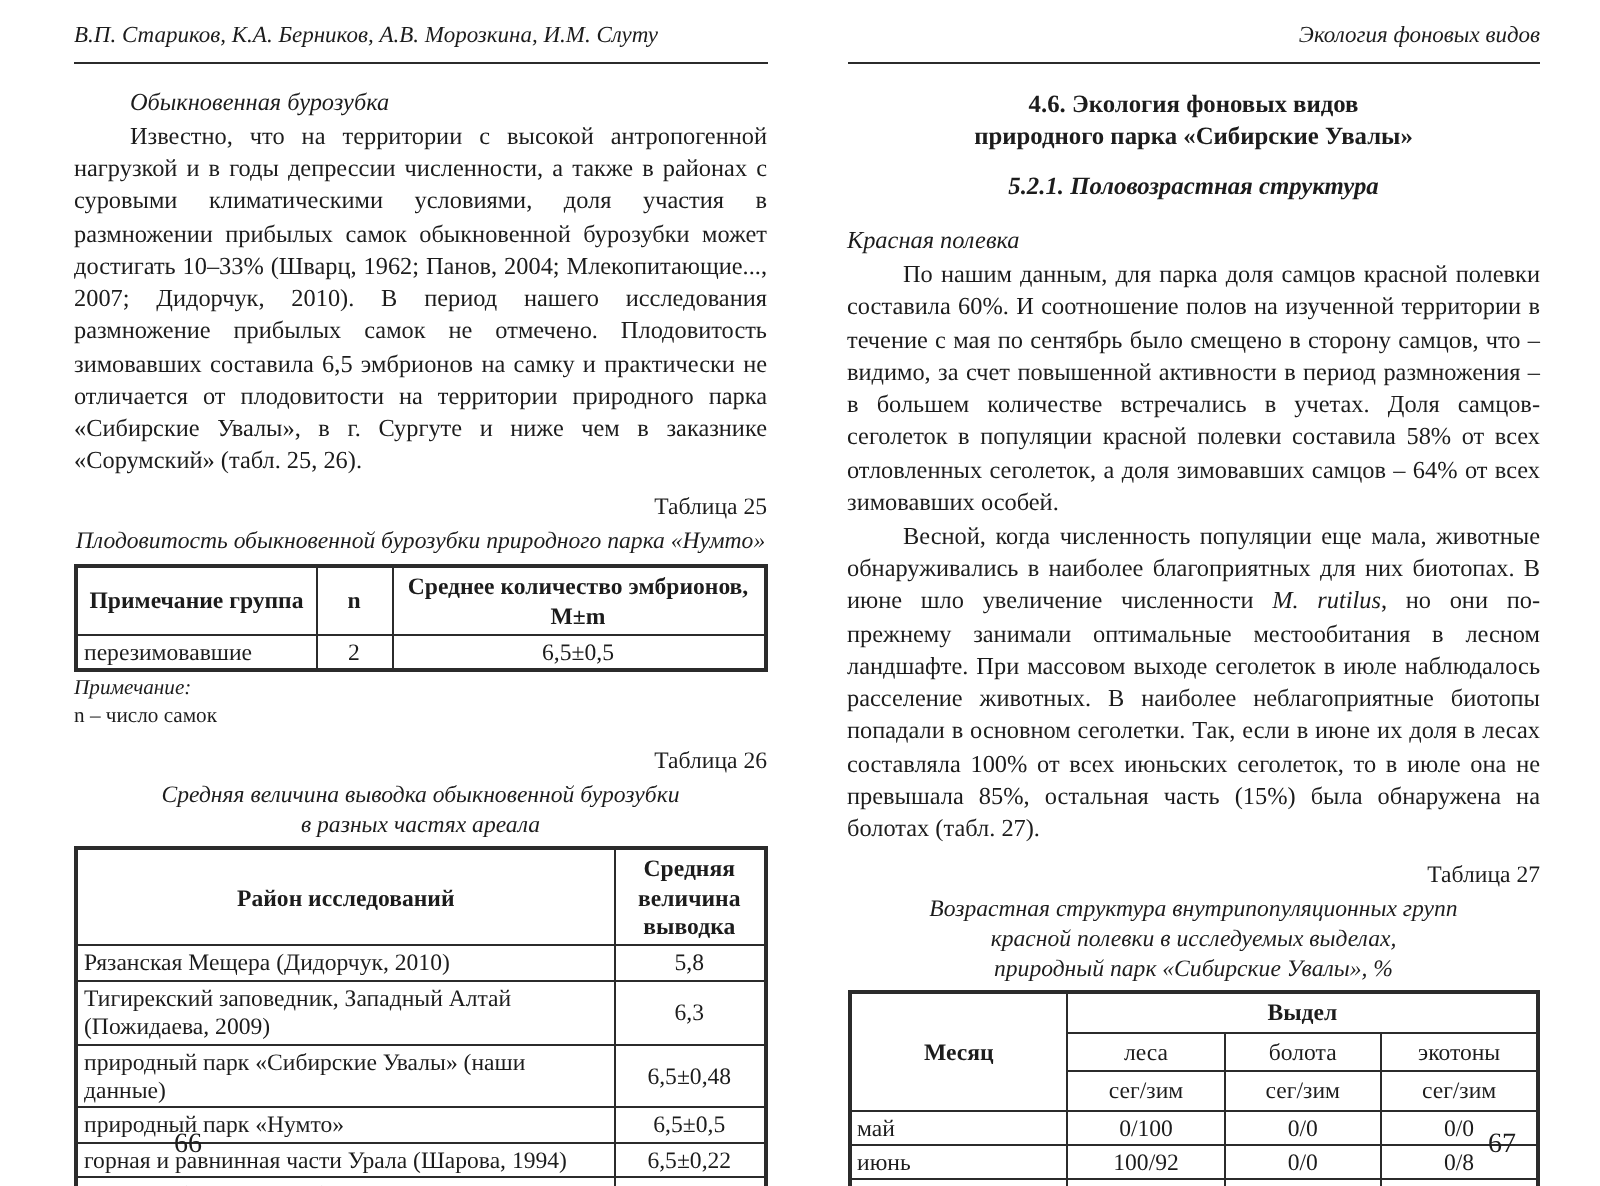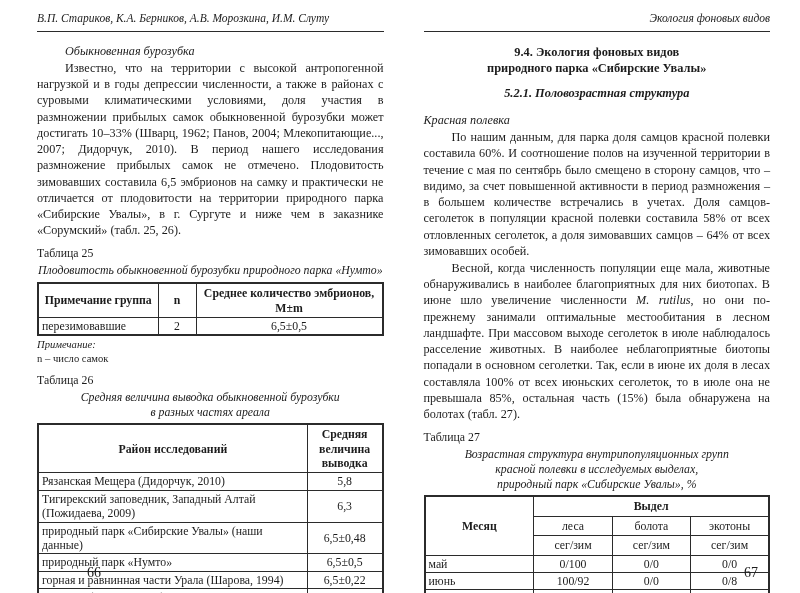--- a/index.html
+++ b/index.html
@@ -8,21 +8,21 @@
   .spread { display:flex; gap:40px; padding:12px 30px 0 37px; height:593px; }
   .page { width:354px; position:relative; height:575px; }
 
   .running-head { font-style:italic; font-size:11.5px; padding-bottom:4px;
                   border-bottom:1px solid #2b2b2b; height:20px; }
   .running-head.right { text-align:right; }
 
   .species-heading { font-style:italic; font-size:12.2px; text-indent:28px; margin-top:12px; }
   .para { font-size:12.2px; line-height:1.33; text-align:justify; text-indent:28px; margin-top:1px; }
 
-  .table-label { text-align:left; font-size:11.8px; margin-top:8px; margin-bottom:2px; }
+  .table-label { text-align:right; font-size:11.8px; margin-top:8px; margin-bottom:2px; }
   .table-caption { font-style:italic; font-size:11.8px; text-align:center; line-height:1.25; }
   .cap-line { display:block; }
 
   table { border-collapse:collapse; width:100%; margin-top:4px;
           font-size:11.8px; line-height:1.22; }
   table, th, td { border:1px solid #2b2b2b; }
   table { border-width:2px; }
   th { font-weight:bold; text-align:center; vertical-align:middle; padding:2px 3px; }
   td { padding:1px 3px; text-align:center; vertical-align:middle; }
   td.lft { text-align:left; }
@@ -131,21 +131,21 @@
     </tbody>
       </table>
 
     <div class="page-num left">66</div>
   </div>
 
   <div class="page">
     <div class="running-head right">Экология фоновых видов</div>
 
     <div class="chapter-heading">
-      <span class="cap-line">9.4. Экология фоновых видов</span>
+      <span class="cap-line">4.6. Экология фоновых видов</span>
       <span class="cap-line">природного парка «Сибирские Увалы»</span>
     </div>
 
     <div class="sub-chapter">5.2.1. Половозрастная структура</div>
 
     <div class="species-heading" style="text-indent:0;">Красная полевка</div>
 
     <p class="para">По нашим данным, для парка доля самцов красной полевки составила 60%. И соотношение полов на изученной территории в течение с мая по сентябрь было смещено в сторону самцов, что – видимо, за счет повышенной активности в период размножения – в большем количестве встречались в учетах. Доля самцов-сеголеток в популяции красной полевки составила 58% от всех отловленных сеголеток, а доля зимовавших самцов – 64% от всех зимовавших особей.</p>
 
     <p class="para"><span>Весной, когда численность популяции еще мала, животные обнаруживались в наиболее благоприятных для них биотопах. В июне шло увеличение численности </span><span class="ital">M. rutilus</span><span>, но они по-прежнему занимали оптимальные местообитания в лесном ландшафте. При массовом выходе сеголеток в июле наблюдалось расселение животных. В наиболее неблагоприятные биотопы попадали в основном сеголетки. Так, если в июне их доля в лесах составляла 100% от всех июньских сеголеток, то в июле она не превышала 85%, остальная часть (15%) была обнаружена на болотах (табл. 27).</span></p>

